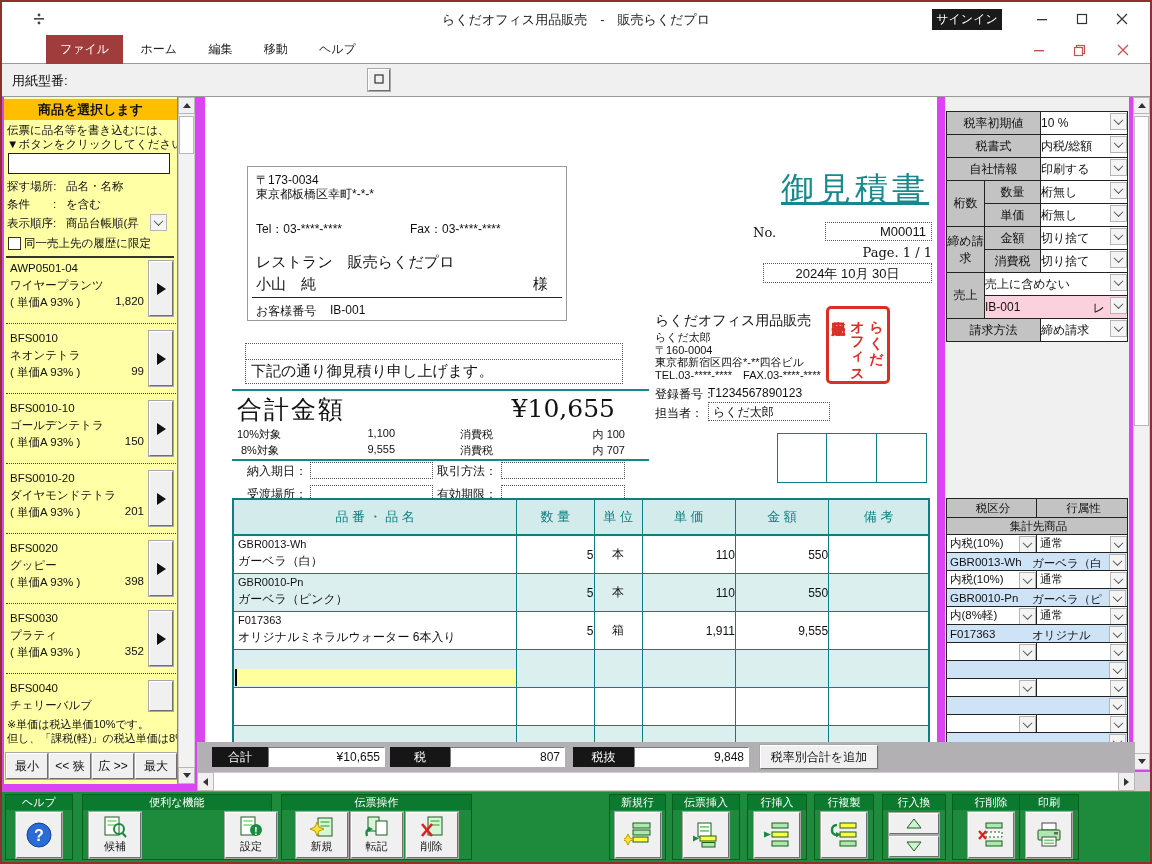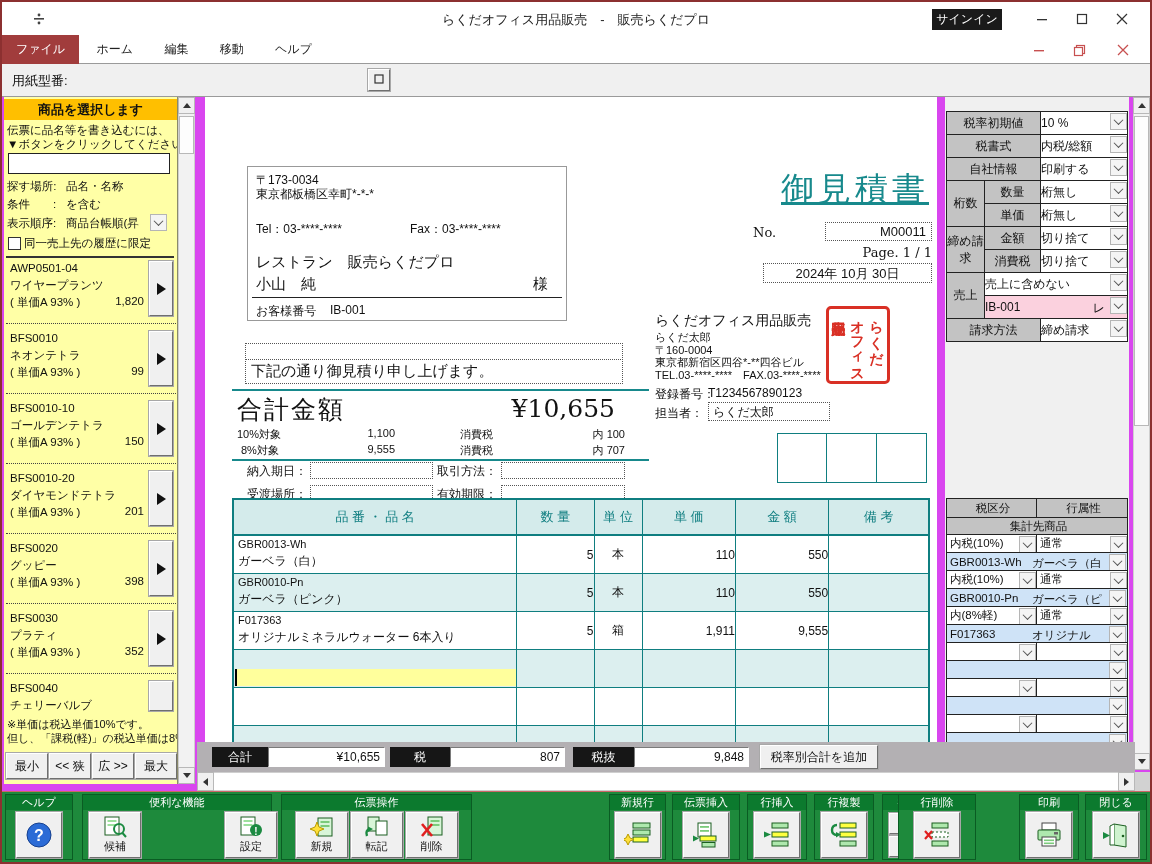--- a/index.html
+++ b/index.html
@@ -6,21 +6,21 @@
   body{width:1152px;height:864px;position:relative;background:#f0f0f0;
        font-family:"Liberation Sans","DejaVu Sans",sans-serif;font-size:12px;color:#111;
        overflow:hidden;}
   .window{position:absolute;left:0;top:0;width:1152px;height:864px;border:2px solid #8C3030;box-sizing:border-box;background:#d946ef;}
   .abs{position:absolute;}
   
   .titlebar{left:0;top:0;width:1148px;height:33px;background:#fff;}
   .wtitle{left:0;top:9px;width:1148px;text-align:center;font-size:13px;color:#222;}
   .signin{left:930px;top:7px;width:70px;height:21px;background:#1a1a1a;color:#fff;text-align:center;line-height:21px;font-size:12px;cursor:default;}
   .wbtn{top:6px;width:24px;height:22px;display:flex;align-items:center;justify-content:center;}
-  .menubar{left:0;top:33px;width:1148px;height:29px;background:#fff;border-bottom:1px solid #9a9a9a;box-sizing:border-box;}
+  .menubar{left:0;top:33px;width:1148px;height:29px;background:#fff;border-bottom:1px solid #9a9a9a;box-sizing:border-box;padding-left:44px;}
   .menuitem{height:29px;line-height:29px;padding:0 14px;display:inline-block;font-size:12px;color:#222;}
   .menuitem.active{background:#A13C3C;color:#fff;}
   .mdibtn{top:38px;width:26px;height:20px;display:flex;align-items:center;justify-content:center;}
   .formbar{left:0;top:62px;width:1148px;height:33px;background:#f0f0f0;border-bottom:1px solid #9a9a9a;box-sizing:border-box;}
   .formlabel{left:10px;top:70px;font-size:13px;}
   .combo{left:82px;top:68px;width:278px;height:21px;background:#fff;border:1px solid #666;box-sizing:border-box;}
   .combo .val{position:absolute;left:4px;top:2px;font-size:12px;white-space:nowrap;}
   .dd{position:absolute;right:1px;top:1px;width:17px;height:17px;background:#f4f4f4;border:1px solid #b5b5b5;box-sizing:border-box;display:flex;align-items:center;justify-content:center;}
   .dd::before{content:"";width:6px;height:6px;border-left:1.4px solid #555;border-bottom:1.4px solid #555;transform:rotate(-45deg) translate(1px,-1px);}
   .sqbtn{left:366px;top:67px;width:22px;height:22px;}
@@ -699,21 +699,21 @@
               <polygon points="8,1 15,10 1,10" fill="#CFF3CF" stroke="#1B5E20"></polygon>
             </svg>
           </div>
         <div class="btn" style="width:50px;height:21px;display:flex;align-items:center;justify-content:center">
             <svg width="16" height="11" viewBox="0 0 16 11">
               <polygon points="1,1 15,1 8,10" fill="#CFF3CF" stroke="#1B5E20"></polygon>
             </svg>
           </div>
       </div>
     </div>
-    <div class="group" style="left:896px;width:78px">
+    <div class="group" style="left:950px;width:78px">
       <div class="gtitle">行削除</div>
       <div class="gbody">
           <div class="btn tbtn icononly">
         <svg width="28" height="26" viewBox="0 0 28 26">
               <rect x="9" y="1" width="16" height="5" fill="#AEE8AE" stroke="#1B5E20"></rect>
               <rect x="9" y="10" width="16" height="5" fill="#fff" stroke="#1B5E20" stroke-dasharray="2,2"></rect>
               <rect x="9" y="19" width="16" height="5" fill="#AEE8AE" stroke="#1B5E20"></rect>
               <path d="M2 9 L9 17 M9 9 L2 17" stroke="#E02020" stroke-width="2.2"></path>
             </svg>
           </div>
@@ -727,28 +727,15 @@
               <rect x="7" y="1" width="14" height="7" fill="#fff" stroke="#444"></rect>
               <rect x="3" y="8" width="22" height="10" rx="1" fill="#AEE8AE" stroke="#1B5E20"></rect>
               <rect x="19" y="10" width="4" height="2.5" fill="#666"></rect>
               <rect x="7" y="15" width="14" height="9" fill="#fff" stroke="#444"></rect>
               <rect x="9" y="17.5" width="10" height="1.6" fill="#7BCB7B"></rect>
               <rect x="9" y="20.5" width="10" height="1.6" fill="#7BCB7B"></rect>
             </svg>
           </div>
         </div>
     </div>
-    <div class="group" style="left:1083px;width:62px">
-      <div class="gtitle">閉じる</div>
-      <div class="gbody">
-          <div class="btn tbtn icononly">
-        <svg width="28" height="26" viewBox="0 0 28 26">
-              <path d="M12 2 L24 4 L24 25 L12 23 Z" fill="#CFF3CF" stroke="#1B5E20"></path>
-              <path d="M12 2 L8 4 L8 23 L12 23" fill="#fff" stroke="#1B5E20"></path>
-              <circle cx="21" cy="14" r="1.3" fill="#1B5E20"></circle>
-              <polygon points="1,10 8,13.5 1,17" fill="#1B8A41"></polygon>
-            </svg>
-          </div>
-        </div>
-    </div>
   </div>
 
 </div>
 
 </body></html>

